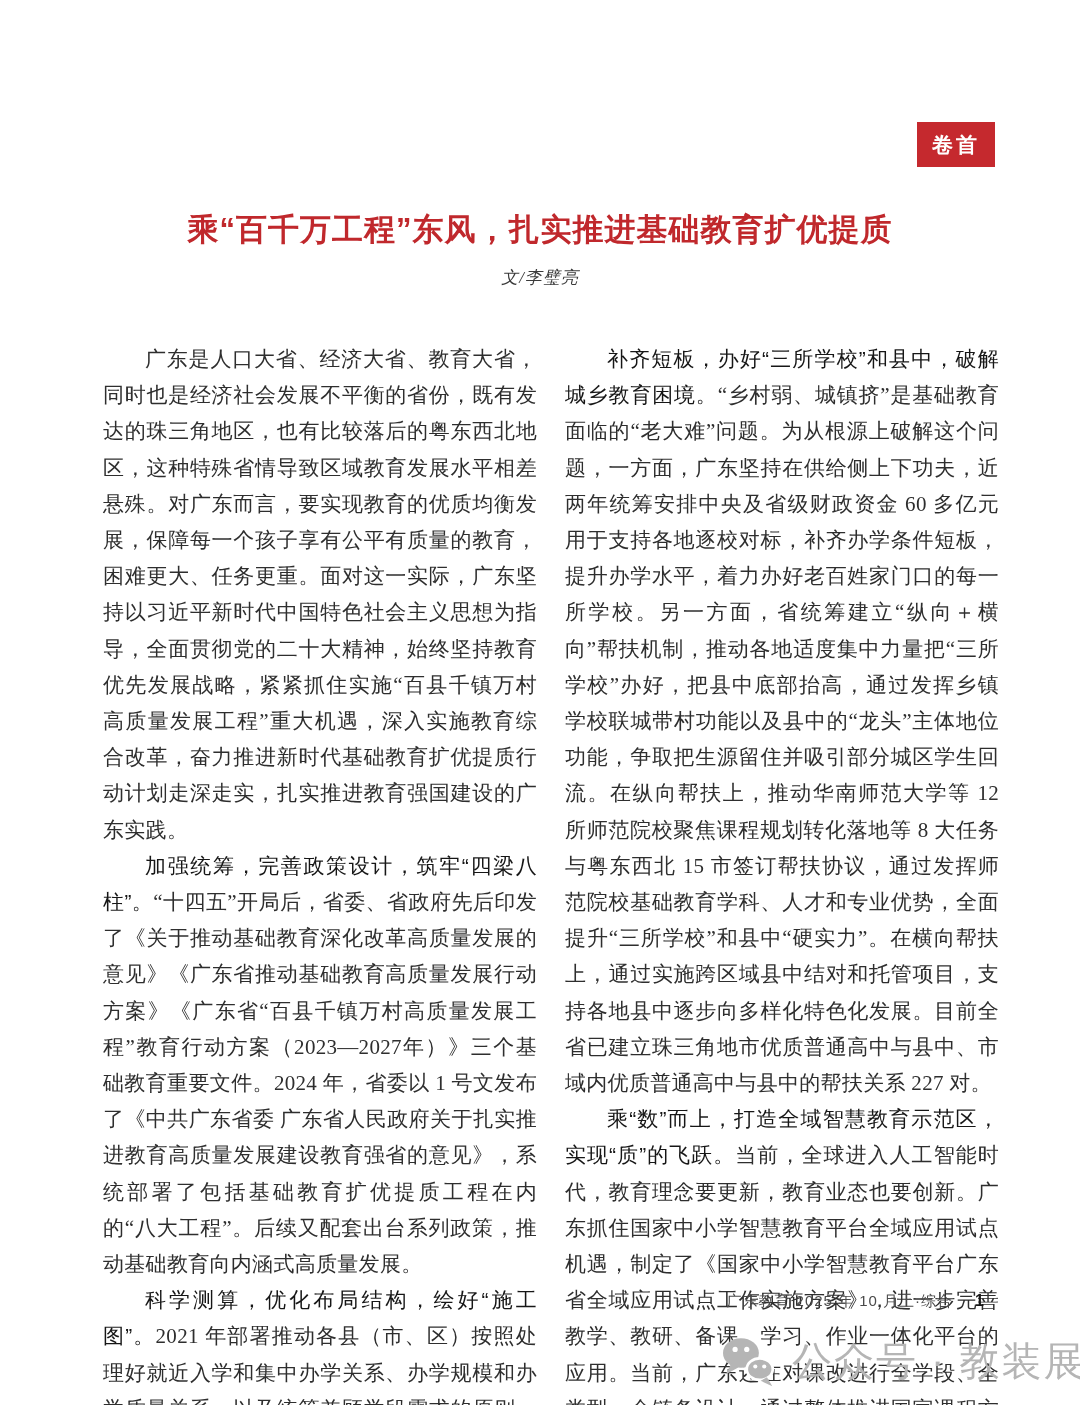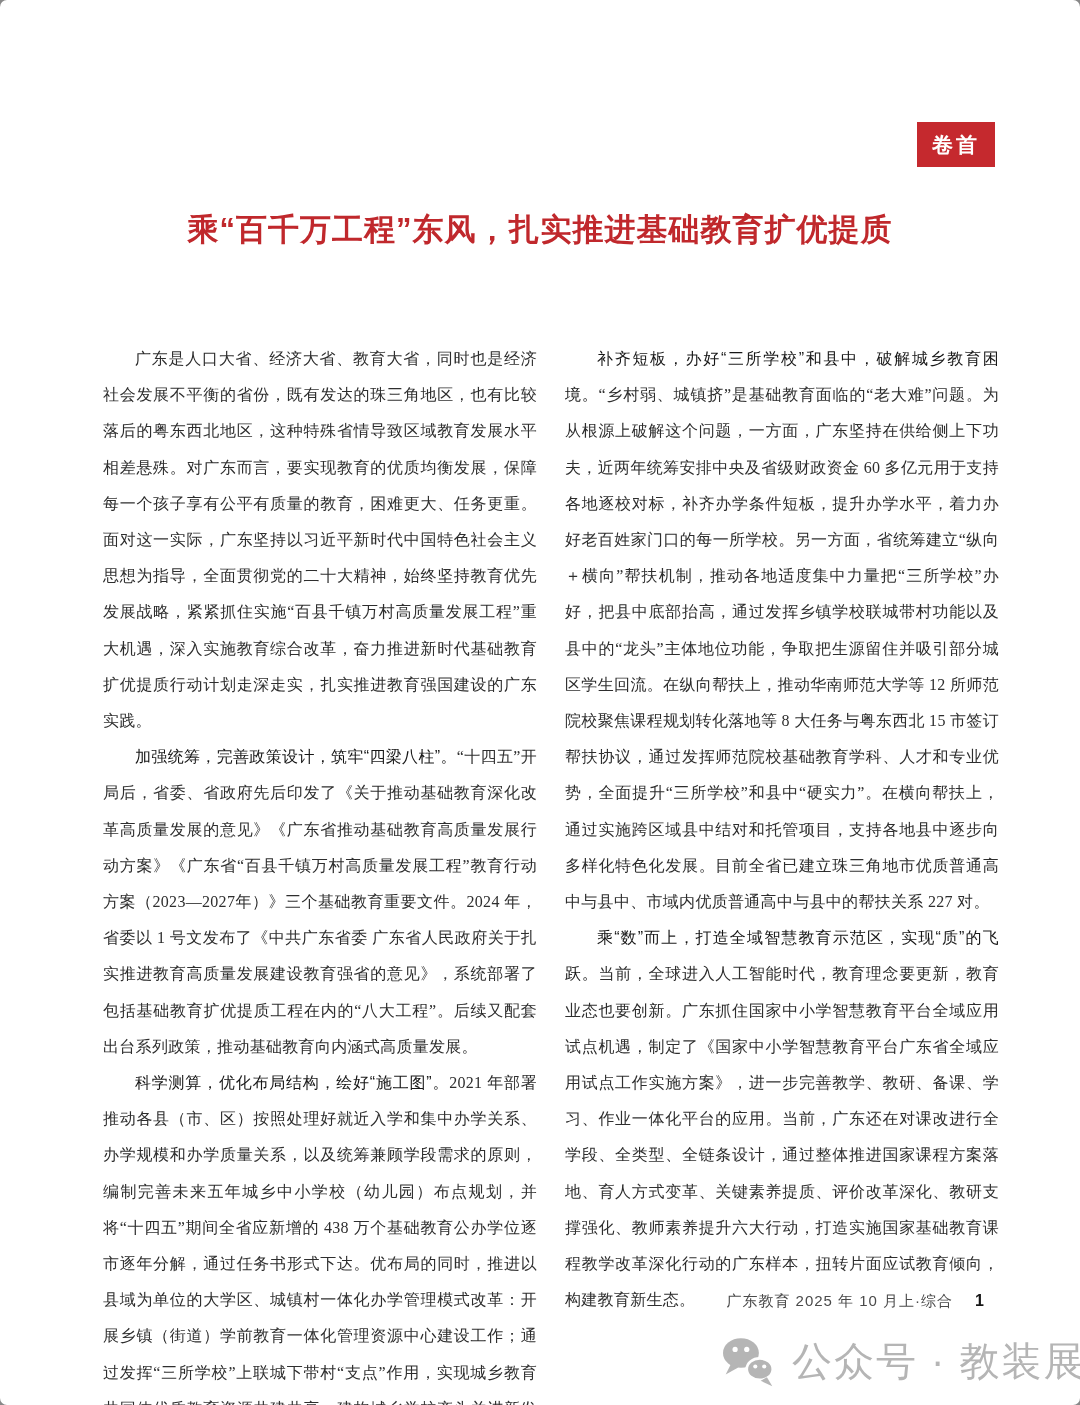--- a/index.html
+++ b/index.html
@@ -2,21 +2,20 @@
 <html><head>
 <meta charset="utf-8">
 <style>
   html,body{margin:0;padding:0;background:#888;}
   .page{
     position:relative;
     width:1080px;height:1405px;
     background:#ffffff;
     overflow:hidden;
     font-family:"Liberation Serif", serif;
-    border-radius:7px;
   }
   
   .badge{
     position:absolute;left:917px;top:122px;width:78px;height:45px;
     background:#c5292e;color:#ffffff;
     display:flex;align-items:center;justify-content:center;
     font-family:"Liberation Sans", sans-serif;
     font-size:21px;letter-spacing:3px;font-weight:600;
   }
   
@@ -33,21 +32,21 @@
     font-style:italic;font-size:17px;color:#3a3a3a;letter-spacing:1px;
   }
   
   .content{
     position:absolute;left:103px;top:341px;width:896px;
     display:flex;gap:28px;
   }
   .col{width:434px;}
   .body-para{
     margin:0;
-    font-size:16px;line-height:36.2px;
+    font-size:21px;line-height:36.2px;
     text-align:justify;text-indent:2em;
     color:#2e2e2e;letter-spacing:0.3px;
   }
   .lead{
     font-family:"Liberation Sans", sans-serif;
     font-weight:normal;color:#161616;font-style:normal;
   }
   
   .footer{
     position:absolute;right:95px;top:1292px;
@@ -70,20 +69,21 @@
 </style>
 </head>
 <body>
 
 <div class="page">
 
   <div class="badge">卷首</div>
 
   <h1 class="title">乘“百千万工程”东风，扎实推进基础教育扩优提质</h1>
 
+  <div class="byline">文/李璧亮</div>
 
   <div class="content">
 
     <div class="col">
       <p class="body-para"><span>广东是人口大省、经济大省、教育大省，同时也是经济社会发展不平衡的省份，既有发达的珠三角地区，也有比较落后的粤东西北地区，这种特殊省情导致区域教育发展水平相差悬殊。对广东而言，要实现教育的优质均衡发展，保障每一个孩子享有公平有质量的教育，困难更大、任务更重。面对这一实际，广东坚持以习近平新时代中国特色社会主义思想为指导，全面贯彻党的二十大精神，始终坚持教育优先发展战略，紧紧抓住实施“百县千镇万村高质量发展工程”重大机遇，深入实施教育综合改革，奋力推进新时代基础教育扩优提质行动计划走深走实，扎实推进教育强国建设的广东实践。</span></p>
       <p class="body-para"><span class="lead">加强统筹，完善政策设计，筑牢“四梁八柱”。</span><span>“十四五”开局后，省委、省政府先后印发了《关于推动基础教育深化改革高质量发展的意见》《广东省推动基础教育高质量发展行动方案》《广东省“百县千镇万村高质量发展工程”教育行动方案（2023—2027年）》三个基础教育重要文件。2024 年，省委以 1 号文发布了《中共广东省委 广东省人民政府关于扎实推进教育高质量发展建设教育强省的意见》，系统部署了包括基础教育扩优提质工程在内的“八大工程”。后续又配套出台系列政策，推动基础教育向内涵式高质量发展。</span></p>
       <p class="body-para"><span class="lead">科学测算，优化布局结构，绘好“施工图”。</span><span>2021 年部署推动各县（市、区）按照处理好就近入学和集中办学关系、办学规模和办学质量关系，以及统筹兼顾学段需求的原则，编制完善未来五年城乡中小学校（幼儿园）布点规划，并将“十四五”期间全省应新增的 438 万个基础教育公办学位逐市逐年分解，通过任务书形式下达。优布局的同时，推进以县域为单位的大学区、城镇村一体化办学管理模式改革：开展乡镇（街道）学前教育一体化管理资源中心建设工作；通过发挥“三所学校”上联城下带村“支点”作用，实现城乡教育共同体优质教育资源共建共享，建构城乡学校齐头并进新发展格局。</span></p>
     </div>
 
     <div class="col">

